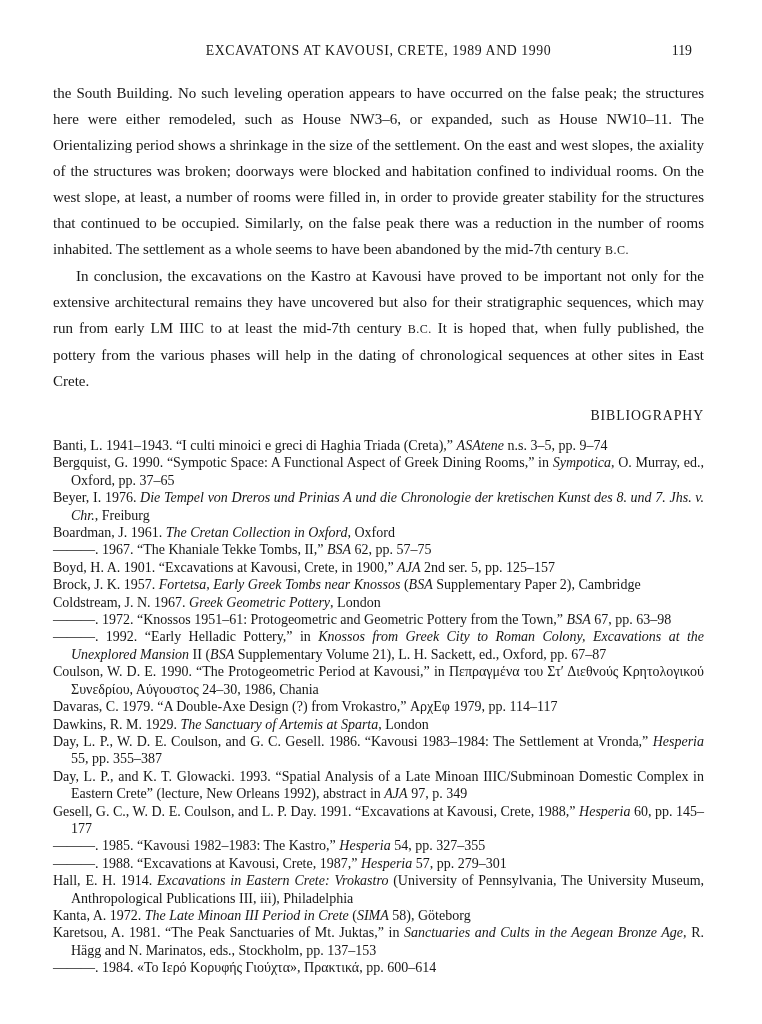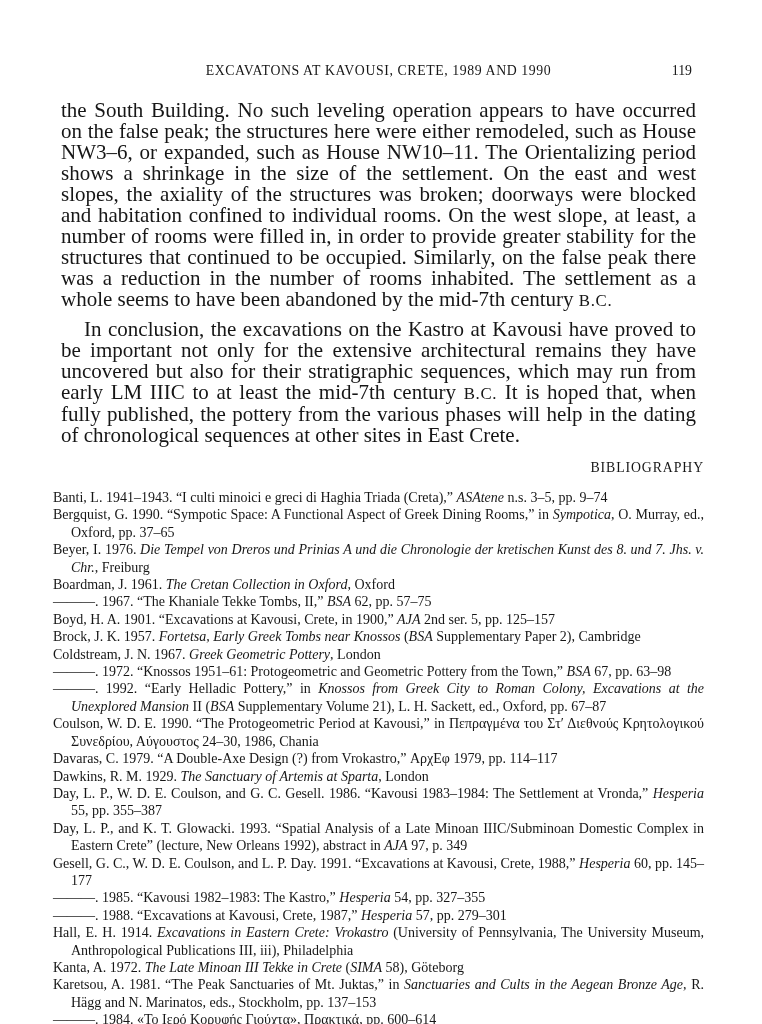--- a/index.html
+++ b/index.html
@@ -5,43 +5,43 @@
   html, body { margin: 0; padding: 0; background: #e8e8e8; }
   .page {
     position: relative;
     width: 762px;
     height: 1024px;
     margin: 0 auto;
     background: #ffffff;
     color: #161616;
     font-family: "Liberation Serif", "DejaVu Serif", serif;
     box-sizing: border-box;
-    padding: 62px 58px 0 53px;
+    padding: 42px 58px 0 53px;
     overflow: hidden;
   }
   .running-head {
     position: relative;
     text-align: center;
     font-size: 13.8px;
     letter-spacing: 0.6px;
     line-height: 17px;
     margin: 0 0 21px 0;
     white-space: nowrap;
   }
   .page-number {
     position: absolute;
     right: 12px;
     top: 0;
     letter-spacing: 0;
   }
   .body-text { margin: 0; }
   .para {
-    margin: 8px;
-    font-size: 21px;
-    line-height: 21px;
+    margin: 0;
+    font-size: 15px;
+    line-height: 26px;
     text-align: justify;
   }
   .para.indented { text-indent: 23px; }
   .it { font-style: italic; }
   .sc { font-size: 0.8em; letter-spacing: 0.04em; }
   .bib-heading {
     font-weight: normal;
     font-size: 13.8px;
     letter-spacing: 0.9px;
     text-align: right;
@@ -86,18 +86,18 @@
       <p class="bib-entry"><span>———. 1992. “Early Helladic Pottery,” in </span><span class="it">Knossos from Greek City to Roman Colony, Excavations at the Unexplored Mansion</span><span> II (</span><span class="it">BSA</span><span> Supplementary Volume 21), L. H. Sackett, ed., Oxford, pp. 67–87</span></p>
       <p class="bib-entry"><span>Coulson, W. D. E. 1990. “The Protogeometric Period at Kavousi,” in Πεπραγμένα του Στ′ Διεθνούς Κρητολογικού Συνεδρίου, Αύγουστος 24–30, 1986, Chania</span></p>
       <p class="bib-entry"><span>Davaras, C. 1979. “A Double-Axe Design (?) from Vrokastro,” ΑρχΕφ 1979, pp. 114–117</span></p>
       <p class="bib-entry"><span>Dawkins, R. M. 1929. </span><span class="it">The Sanctuary of Artemis at Sparta</span><span>, London</span></p>
       <p class="bib-entry"><span>Day, L. P., W. D. E. Coulson, and G. C. Gesell. 1986. “Kavousi 1983–1984: The Settlement at Vronda,” </span><span class="it">Hesperia</span><span> 55, pp. 355–387</span></p>
       <p class="bib-entry"><span>Day, L. P., and K. T. Glowacki. 1993. “Spatial Analysis of a Late Minoan IIIC/Subminoan Domestic Complex in Eastern Crete” (lecture, New Orleans 1992), abstract in </span><span class="it">AJA</span><span> 97, p. 349</span></p>
       <p class="bib-entry"><span>Gesell, G. C., W. D. E. Coulson, and L. P. Day. 1991. “Excavations at Kavousi, Crete, 1988,” </span><span class="it">Hesperia</span><span> 60, pp. 145–177</span></p>
       <p class="bib-entry"><span>———. 1985. “Kavousi 1982–1983: The Kastro,” </span><span class="it">Hesperia</span><span> 54, pp. 327–355</span></p>
       <p class="bib-entry"><span>———. 1988. “Excavations at Kavousi, Crete, 1987,” </span><span class="it">Hesperia</span><span> 57, pp. 279–301</span></p>
       <p class="bib-entry"><span>Hall, E. H. 1914. </span><span class="it">Excavations in Eastern Crete: Vrokastro</span><span> (University of Pennsylvania, The University Museum, Anthropological Publications III, iii), Philadelphia</span></p>
-      <p class="bib-entry"><span>Kanta, A. 1972. </span><span class="it">The Late Minoan III Tekke in Crete</span><span> (</span><span class="it">SIMA</span><span> 58), Göteborg</span></p>
+      <p class="bib-entry"><span>Kanta, A. 1972. </span><span class="it">The Late Minoan III Period in Crete</span><span> (</span><span class="it">SIMA</span><span> 58), Göteborg</span></p>
       <p class="bib-entry"><span>Karetsou, A. 1981. “The Peak Sanctuaries of Mt. Juktas,” in </span><span class="it">Sanctuaries and Cults in the Aegean Bronze Age</span><span>, R. Hägg and N. Marinatos, eds., Stockholm, pp. 137–153</span></p>
       <p class="bib-entry"><span>———. 1984. «Το Ιερό Κορυφής Γιούχτα», Πρακτικά, pp. 600–614</span></p>
     </section>
 
 </div>
 
 </body></html>

